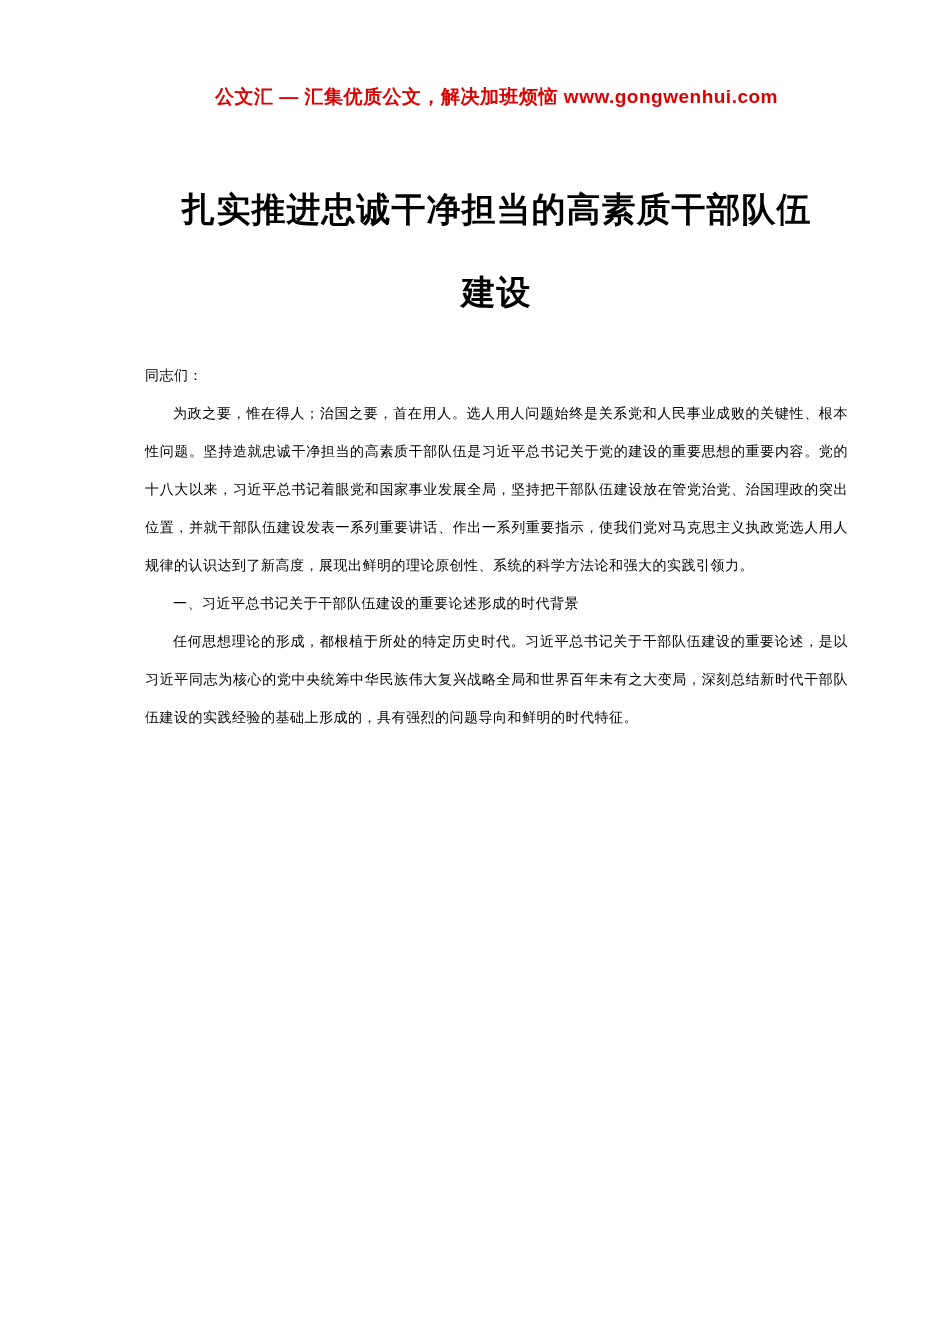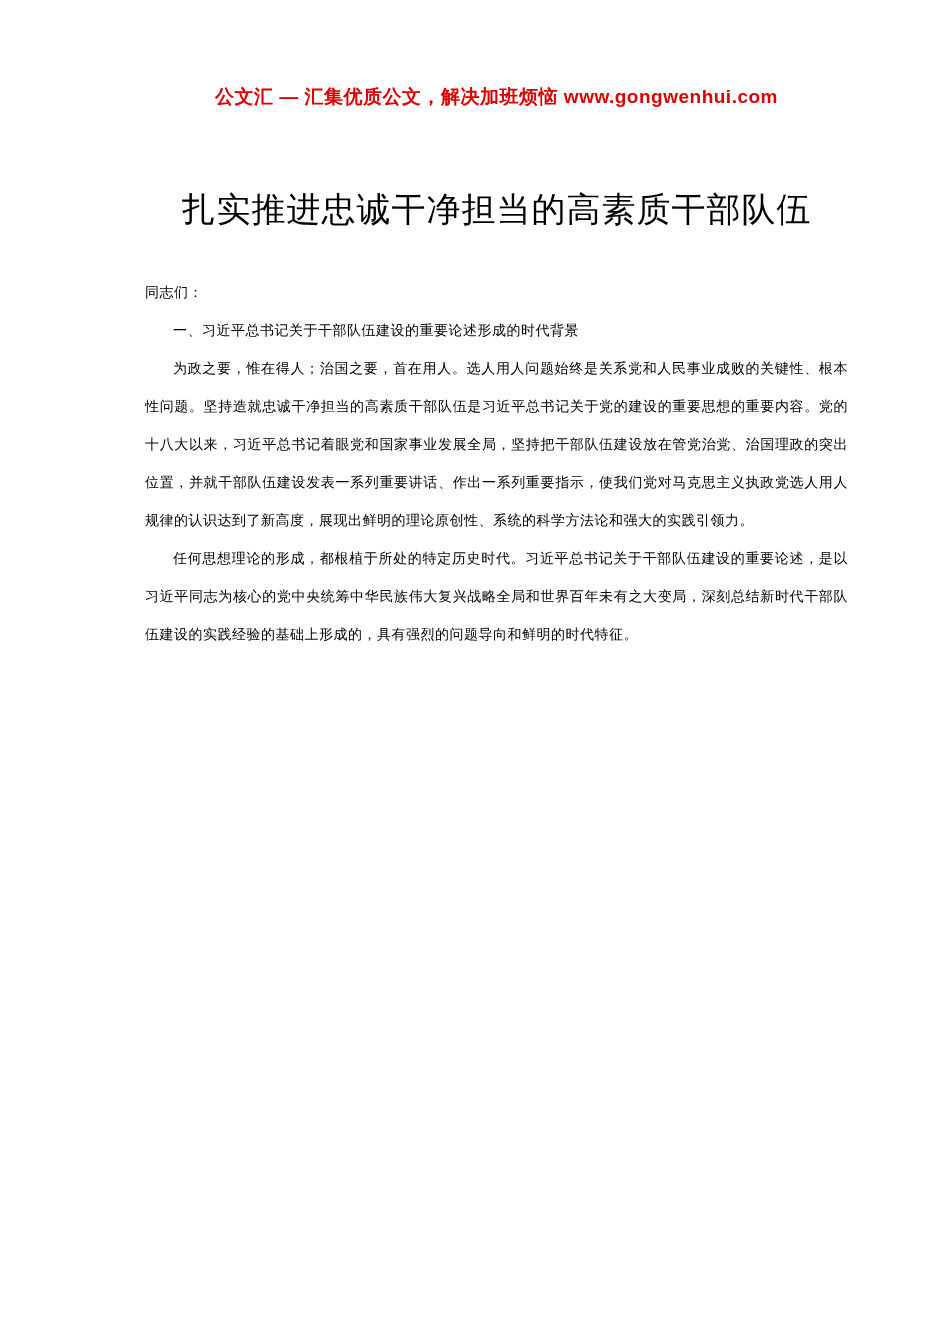--- a/index.html
+++ b/index.html
@@ -25,21 +25,21 @@
     text-align: center;
     font-size: 19px;
     font-weight: bold;
     letter-spacing: 0.5px;
     color: #dd0000;
     margin-bottom: 58px;
   }
   .doc-title {
     text-align: center;
     font-size: 34px;
-    font-weight: normal;
+    font-weight: bold;
     line-height: 83px;
     letter-spacing: 1px;
     color: #000000;
     margin-bottom: 22px;
   }
   .doc-body {
     font-size: 14px;
     line-height: 38px;
     letter-spacing: 0.5px;
     text-align: justify;
@@ -57,26 +57,27 @@
 </style>
 </head>
 <body>
 
 <div class="page">
 
   <div class="doc-header">公文汇 — 汇集优质公文，解决加班烦恼 www.gongwenhui.com</div>
 
   <div class="doc-title">
     <div>扎实推进忠诚干净担当的高素质干部队伍</div>
+    <div>建设</div>
   </div>
 
   <div class="doc-body">
     <p class="salutation">同志们：</p>
 
+    <p class="para">为政之要，惟在得人；治国之要，首在用人。选人用人问题始终是关系党和人民事业成败的关键性、根本性问题。坚持造就忠诚干净担当的高素质干部队伍是习近平总书记关于党的建设的重要思想的重要内容。党的十八大以来，习近平总书记着眼党和国家事业发展全局，坚持把干部队伍建设放在管党治党、治国理政的突出位置，并就干部队伍建设发表一系列重要讲话、作出一系列重要指示，使我们党对马克思主义执政党选人用人规律的认识达到了新高度，展现出鲜明的理论原创性、系统的科学方法论和强大的实践引领力。</p>
+
     <p class="para">一、习近平总书记关于干部队伍建设的重要论述形成的时代背景</p>
-
-    <p class="para">为政之要，惟在得人；治国之要，首在用人。选人用人问题始终是关系党和人民事业成败的关键性、根本性问题。坚持造就忠诚干净担当的高素质干部队伍是习近平总书记关于党的建设的重要思想的重要内容。党的十八大以来，习近平总书记着眼党和国家事业发展全局，坚持把干部队伍建设放在管党治党、治国理政的突出位置，并就干部队伍建设发表一系列重要讲话、作出一系列重要指示，使我们党对马克思主义执政党选人用人规律的认识达到了新高度，展现出鲜明的理论原创性、系统的科学方法论和强大的实践引领力。</p>
 
     <p class="para">任何思想理论的形成，都根植于所处的特定历史时代。习近平总书记关于干部队伍建设的重要论述，是以习近平同志为核心的党中央统筹中华民族伟大复兴战略全局和世界百年未有之大变局，深刻总结新时代干部队伍建设的实践经验的基础上形成的，具有强烈的问题导向和鲜明的时代特征。</p>
 
   </div>
 
 </div>
 
 </body></html>

